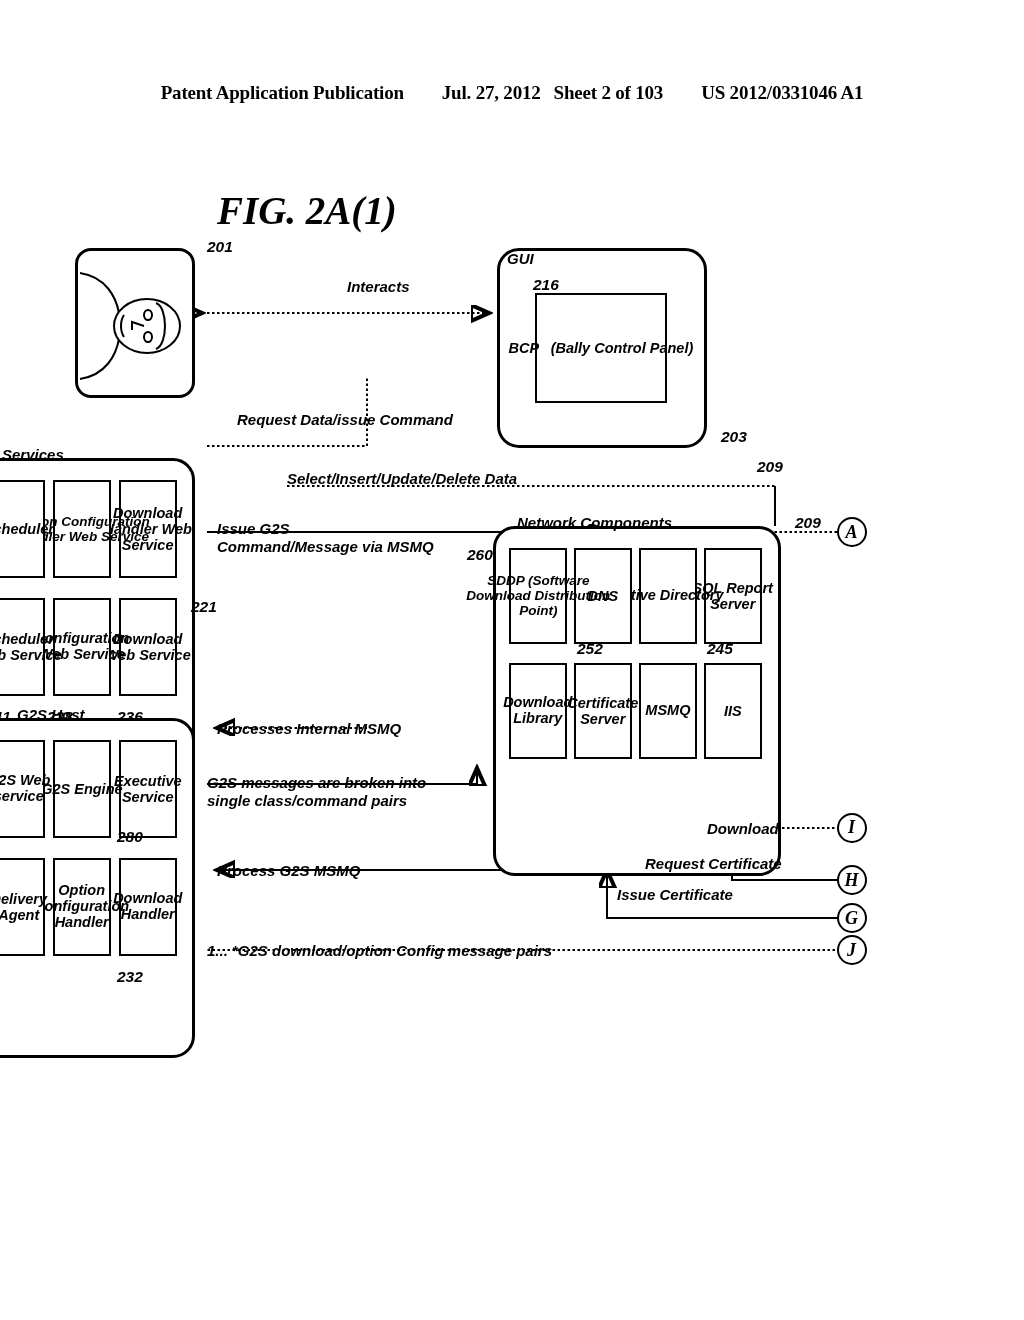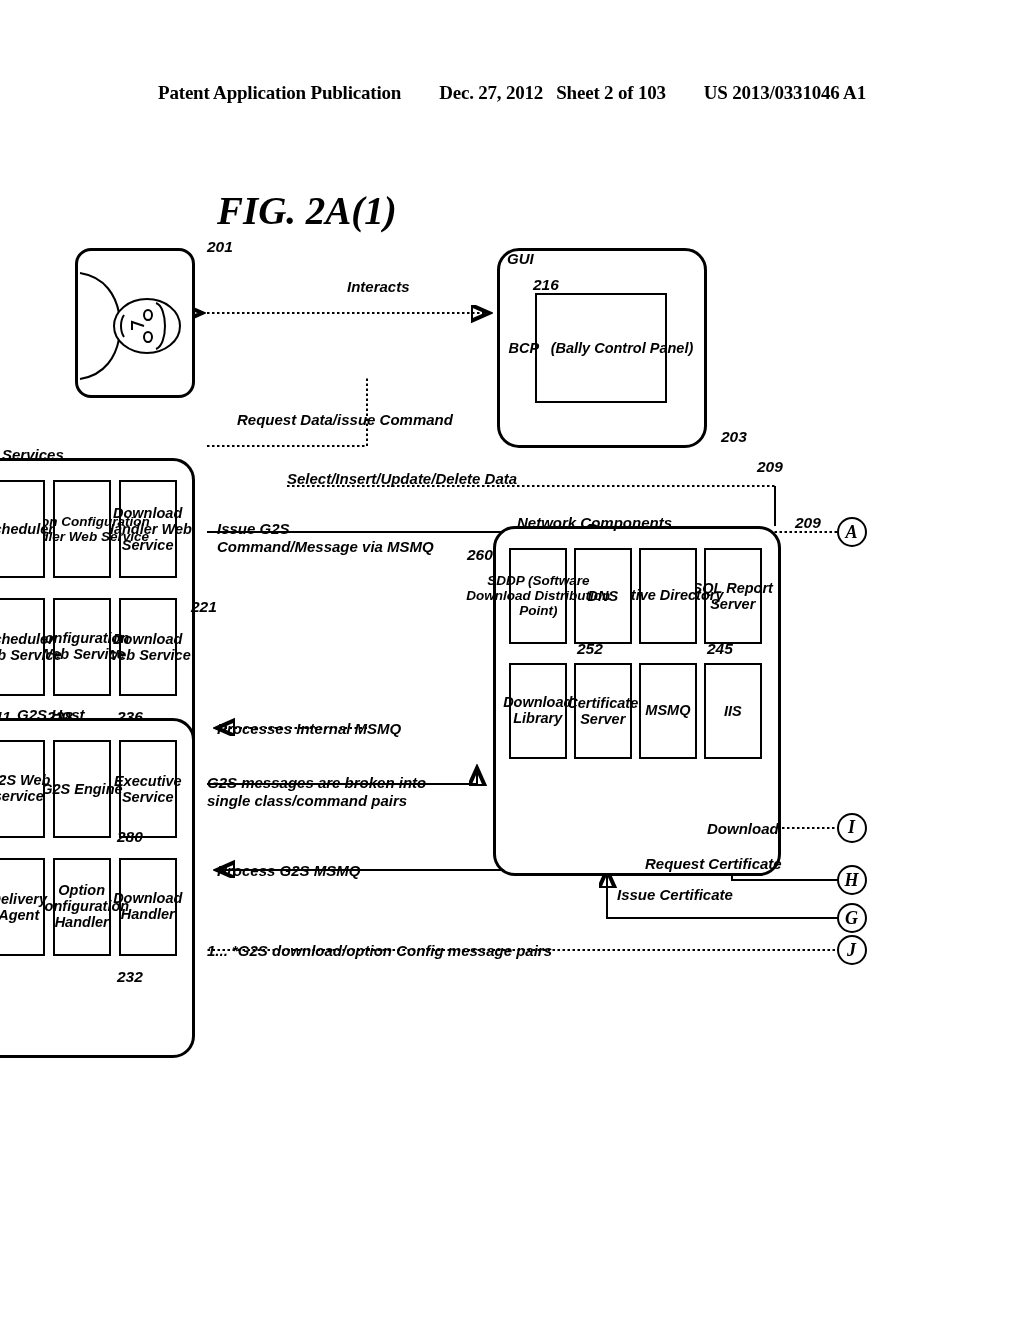--- a/index.html
+++ b/index.html
@@ -57,23 +57,23 @@
   
   #avatarbox{position:absolute;border:3px solid #000;border-radius:16px;background:#fff;}
   #avatarbox svg{position:absolute;left:0;top:0;}
 </style>
 </head>
 <body>
 
 <div id="hdr">
   <div class="hrow">
     <span class="h1">Patent Application Publication</span>
-    <span class="h2">Dec. 27, 2012</span>
+    <span class="h2">Jul. 27, 2012</span>
     <span class="h3">Sheet 2 of 103</span>
-    <span class="h4">US 2013/0331046 A1</span>
+    <span class="h4">US 2012/0331046 A1</span>
   </div>
 </div>
 
 <div id="canvas">
 
   <svg class="ov" viewBox="0 0 1140 790">
     <defs>
       <marker id="ah" markerWidth="11" markerHeight="11" refX="9" refY="4" orient="auto">
         <path d="M0,0 L9,4 L0,8 z" fill="#000" stroke="none"></path>
       </marker>

